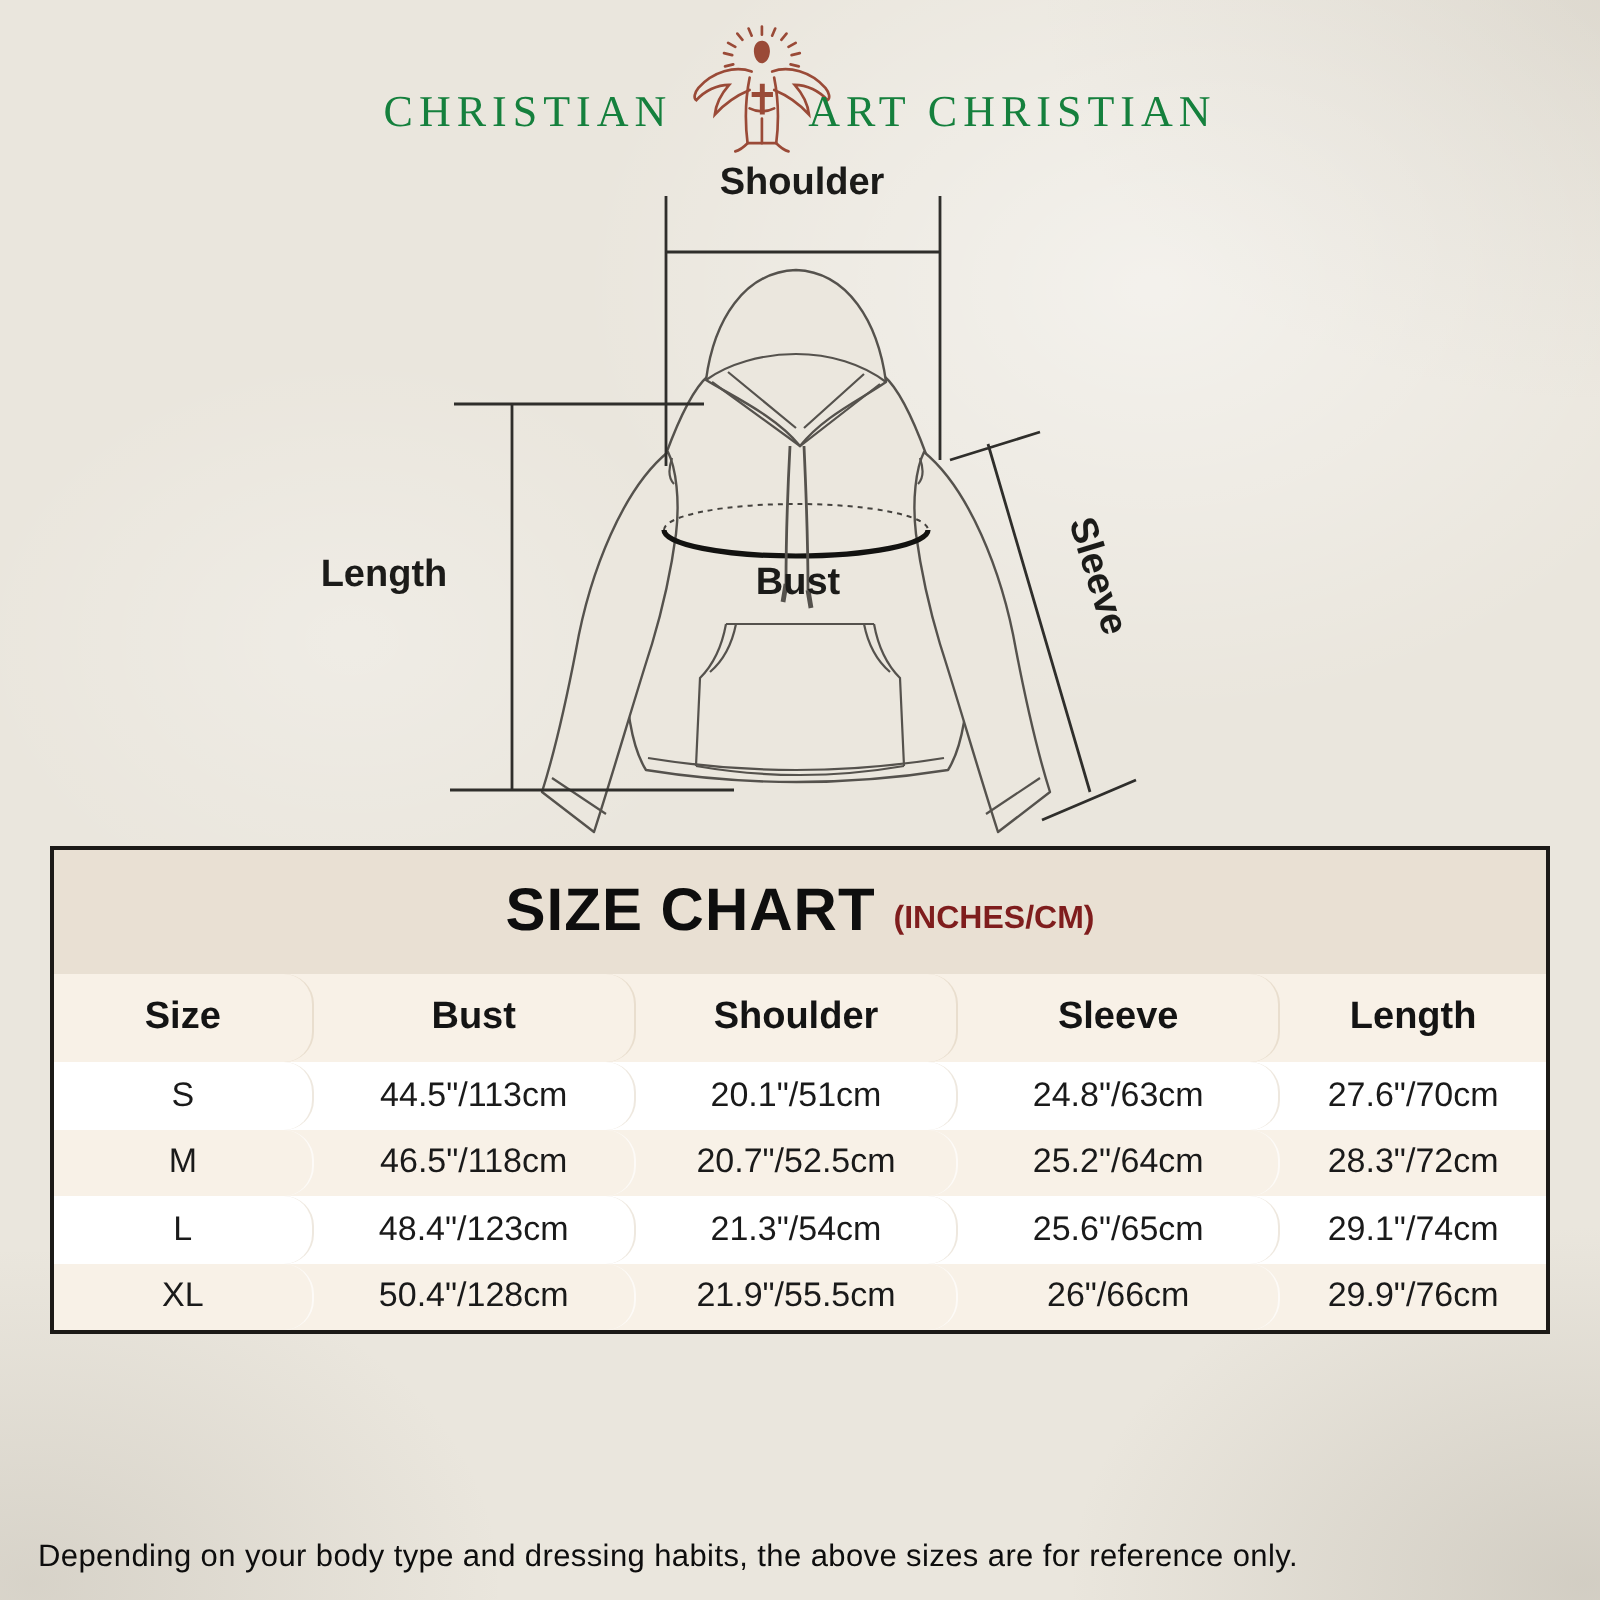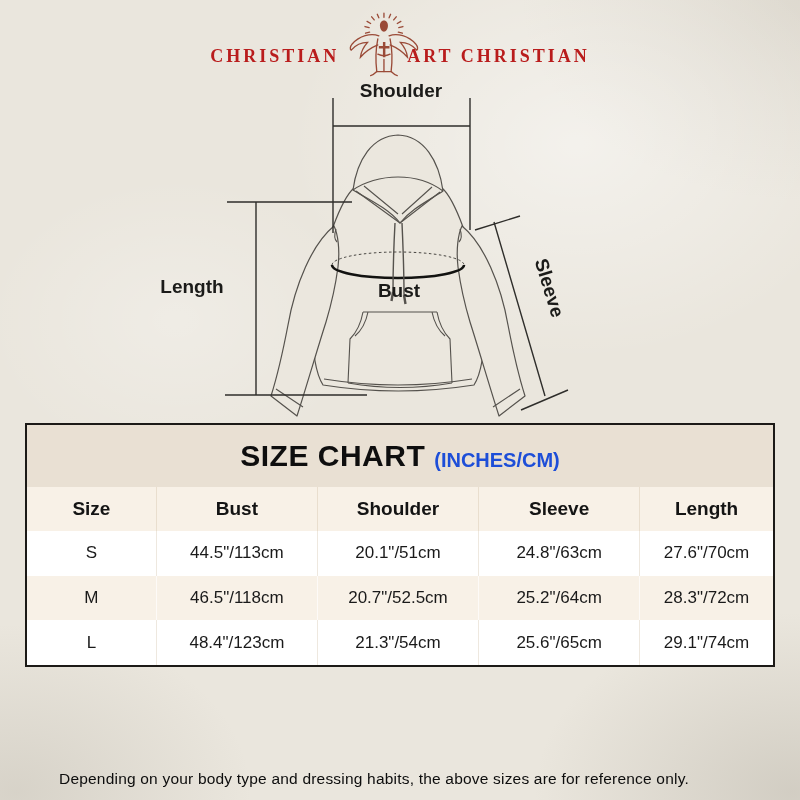--- a/index.html
+++ b/index.html
@@ -11,54 +11,54 @@
       radial-gradient(42% 30% at 2% 99%, rgba(148,142,128,.22), rgba(148,142,128,0) 70%),
       radial-gradient(46% 32% at 99% 99%, rgba(148,142,128,.28), rgba(148,142,128,0) 70%),
       radial-gradient(50% 36% at 100% 0%, rgba(160,153,139,.16), rgba(160,153,139,0) 70%),
       radial-gradient(40% 30% at 22% 40%, rgba(255,255,255,.25), rgba(255,255,255,0) 60%),
       #eae6dd;
   }
   
   .logo{position:absolute;top:12px;left:0;width:800px;display:flex;align-items:center;justify-content:center;}
   .brand-text{
     font-family:"Liberation Serif","DejaVu Serif",serif;
-    font-size:18px;font-weight:bold;letter-spacing:3px;color:#b91c1c;
+    font-size:22px;font-weight:normal;letter-spacing:3px;color:#15803d;
     transform:translateY(10px);white-space:nowrap;
   }
   .brand-left{margin-right:4px;}
   .brand-right{margin-left:-22px;}
   
   .diagram{position:absolute;top:80px;left:0;}
   .dimlabel{font-family:"Liberation Sans","DejaVu Sans",sans-serif;font-size:19px;font-weight:bold;fill:#1b1b19;}
   
   .panel{
     position:absolute;left:25px;top:423px;width:750px;height:244px;box-sizing:border-box;
     border:2px solid #1c1a17;background:#fefcf8;display:flex;flex-direction:column;
   }
   .panel-title{
     height:62px;flex:0 0 62px;background:#e9e0d3;display:flex;align-items:center;justify-content:center;gap:9px;
   }
   .panel-title .t-main{font-size:30px;font-weight:bold;letter-spacing:.5px;color:#0e0e0e;}
-  .panel-title .t-sub{font-size:20px;font-weight:bold;color:#1d4ed8;transform:translateY(4px);}
+  .panel-title .t-sub{font-size:16px;font-weight:bold;color:#7f1d1d;transform:translateY(4px);}
   .thead,.trow{display:flex;align-items:stretch;}
   .thead{height:44px;flex:0 0 44px;background:#f8f1e7;}
   .trow{flex:1 1 auto;background:#ffffff;}
   .trow.alt{background:#f8f1e7;}
   .td,.th{display:flex;align-items:center;justify-content:center;box-sizing:border-box;}
   .th{font-size:19px;font-weight:bold;color:#141414;}
   .td{font-size:17px;color:#1a1a1a;}
   .c0{width:17.4%;}
   .c1,.c2,.c3{width:21.6%;}
   .c4{width:17.8%;}
-  .c0,.c1,.c2,.c3{border-right:1px solid rgba(200,180,150,.30);}
+  .c0,.c1,.c2,.c3{border-right:1px solid rgba(200,180,150,.30);border-radius:15px;}
   .trow.alt .c0,.trow.alt .c1,.trow.alt .c2,.trow.alt .c3{border-right:1px solid rgba(255,255,255,.65);}
   
   .footer-note{
     position:absolute;top:770px;left:0;width:668px;text-align:center;
-    font-size:15.5px;color:#0d0d0d;letter-spacing:.2px;padding-left:40px;
+    font-size:15.5px;color:#0d0d0d;letter-spacing:.2px;
   }
 </style>
 </head>
 <body>
 
 <div class="logo">
   <span class="brand-text brand-left">CHRISTIAN</span>
   <svg width="86" height="68" viewBox="0 0 84 66" aria-hidden="true">
     <g stroke="#9a4a37" fill="none" stroke-width="1.3" stroke-linecap="round">
 
@@ -153,15 +153,22 @@
     <div class="td c3">25.2"/64cm</div>
     <div class="td c4">28.3"/72cm</div>
   </div>
   <div class="trow">
     <div class="td c0">L</div>
     <div class="td c1">48.4"/123cm</div>
     <div class="td c2">21.3"/54cm</div>
     <div class="td c3">25.6"/65cm</div>
     <div class="td c4">29.1"/74cm</div>
   </div>
+  <div class="trow alt">
+    <div class="td c0">XL</div>
+    <div class="td c1">50.4"/128cm</div>
+    <div class="td c2">21.9"/55.5cm</div>
+    <div class="td c3">26"/66cm</div>
+    <div class="td c4">29.9"/76cm</div>
+  </div>
 </div>
 
 <div class="footer-note">Depending on your body type and dressing habits, the above sizes are for reference only.</div>
 
 </body></html>

